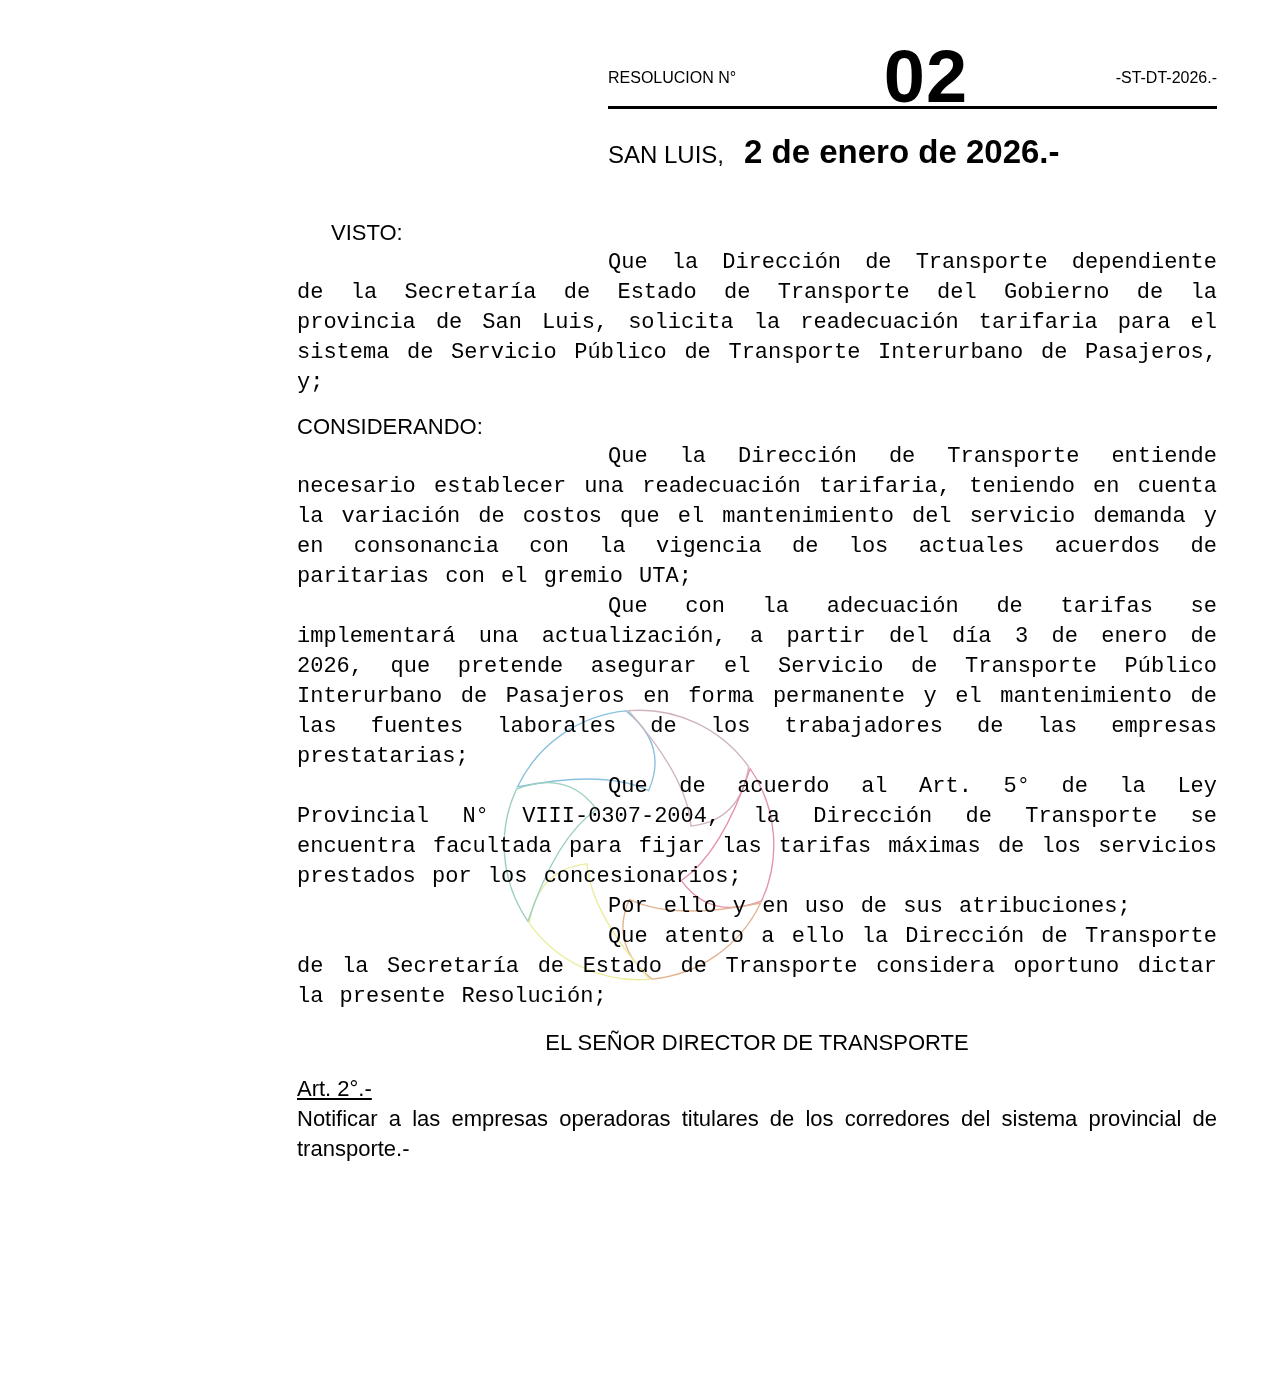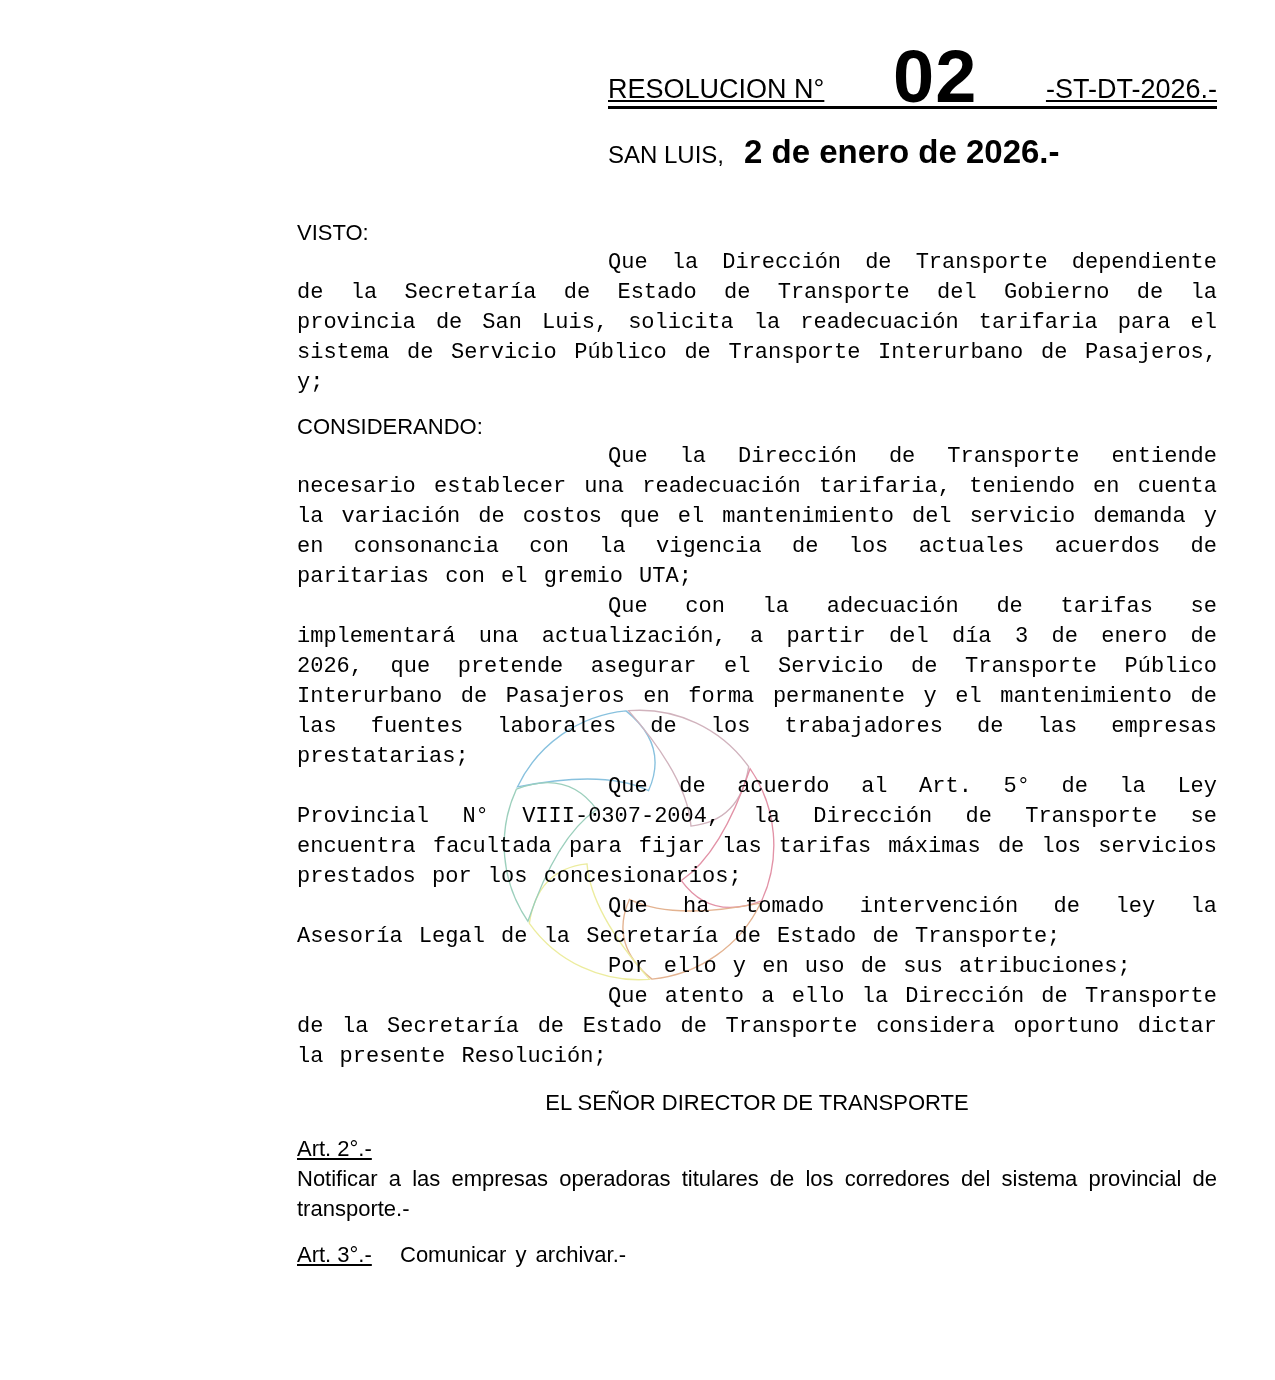--- a/index.html
+++ b/index.html
@@ -31,25 +31,24 @@
   .res-header {
     margin-left:311px;
     margin-top:36px;
     height:70px;
     border-bottom:3px solid #000;
     display:flex;
     justify-content:space-between;
     align-items:flex-end;
   }
   .res-label, .res-suffix {
-    font-size:27px;
+    font-size:16px;
     line-height:24px;
-    padding-bottom:5px;
+    padding-bottom:16px;
     white-space:nowrap;
-    text-decoration:underline;
   }
   .res-number {
     font-size:74px;
     font-weight:bold;
     line-height:0.8;
     letter-spacing:1px;
   }
   .date-line {
     margin-left:311px;
     margin-top:24px;
@@ -59,21 +58,21 @@
   }
   .place-label { font-size:24px; white-space:nowrap; }
   .date-value  { font-size:33px; font-weight:bold; white-space:nowrap; }
 
   .section-heading {
     font-size:22px;
     font-weight:normal;
     line-height:30px;
     margin:0;
   }
-  .heading-visto { margin-top:47px; }
+  .heading-visto { margin-top:47px;margin-left:34px; }
   .heading-considerando { margin-top:14px; }
 
   .body-par {
     font-size:22px;
     line-height:30px;
     text-align:justify;
     word-spacing:3px;
     margin:0;
   }
   .indent { text-indent:311px;font-family:Liberation Mono, monospace; }
@@ -137,33 +136,28 @@
       <span class="date-value">2 de enero de 2026.-</span>
     </div>
 
     <h2 class="section-heading heading-visto">VISTO:</h2>
     <p class="body-par indent">Que la Dirección de Transporte dependiente de la Secretaría de Estado de Transporte del Gobierno de la provincia de San Luis, solicita la readecuación tarifaria para el sistema de Servicio Público de Transporte Interurbano de Pasajeros, y;</p>
 
     <h2 class="section-heading heading-considerando">CONSIDERANDO:</h2>
     <p class="body-par indent">Que la Dirección de Transporte entiende necesario establecer una readecuación tarifaria, teniendo en cuenta la variación de costos que el mantenimiento del servicio demanda y en consonancia con la vigencia de los actuales acuerdos de paritarias con el gremio UTA;</p>
     <p class="body-par indent">Que con la adecuación de tarifas se implementará una actualización, a partir del día 3 de enero de 2026, que pretende asegurar el Servicio de Transporte Público Interurbano de Pasajeros en forma permanente y el mantenimiento de las fuentes laborales de los trabajadores de las empresas prestatarias;</p>
     <p class="body-par indent">Que de acuerdo al Art. 5° de la Ley Provincial N° VIII-0307-2004, la Dirección de Transporte se encuentra facultada para fijar las tarifas máximas de los servicios prestados por los concesionarios;</p>
-    <p class="body-par indent">Que ha tomado intervención de ley la Asesoría Legal de la Secretaría de Estado de Transporte;</p>
     <p class="body-par indent">Por ello y en uso de sus atribuciones;</p>
     <p class="body-par indent">Que atento a ello la Dirección de Transporte de la Secretaría de Estado de Transporte considera oportuno dictar la presente Resolución;</p>
 
     <div class="resuelve-block">
       <div>EL SEÑOR DIRECTOR DE TRANSPORTE</div>
     </div>
 
 
     <div class="article article-2">
       <span class="art-label">Art. 2°.-</span>
       <p class="art-text">Notificar a las empresas operadoras titulares de los corredores del sistema provincial de transporte.-</p>
     </div>
 
-    <div class="article article-3">
-      <span class="art-label">Art. 3°.-</span>
-      <p class="art-text">Comunicar y archivar.-</p>
-    </div>
 
   </div>
 </div>
 
 </body></html>

